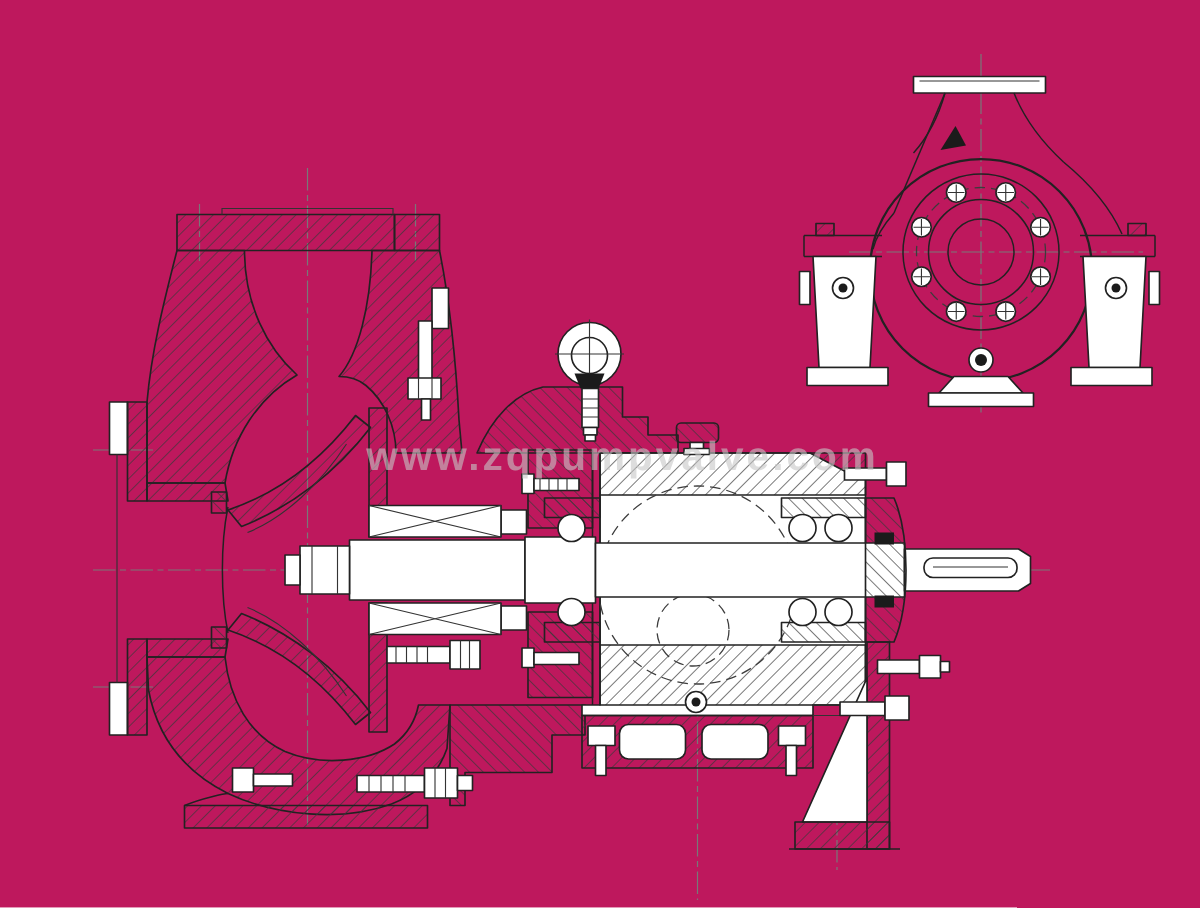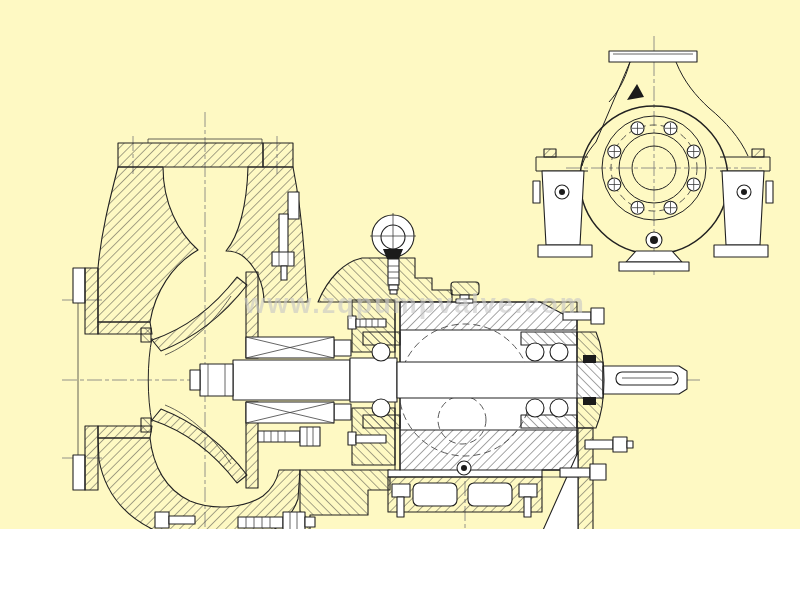--- a/index.html
+++ b/index.html
@@ -1,16 +1,16 @@
 <!DOCTYPE html>
 <html><head>
 <meta charset="utf-8">
 <style>
   html,body{margin:0;padding:0;background:#fff;}
-  .canvas{position:relative;width:800px;height:529px;background:#fef9c3;overflow:hidden;
+  .canvas{position:relative;width:800px;height:605px;background:#be185d;overflow:hidden;
           font-family:"Liberation Sans",sans-serif;}
   svg{position:absolute;left:0;top:0;}
   .ol  {fill:none;stroke:#222;stroke-width:1.5;stroke-linejoin:round;stroke-linecap:round;}
   .ol2 {fill:none;stroke:#222;stroke-width:1;stroke-linejoin:round;}
   .thin{fill:none;stroke:#333;stroke-width:.75;}
   .h1  {fill:url(#hp1);stroke:#222;stroke-width:1.1;stroke-linejoin:round;}
   .h2  {fill:url(#hp2);stroke:#222;stroke-width:1.1;stroke-linejoin:round;}
   .wht {fill:#fff;stroke:#222;stroke-width:1.1;stroke-linejoin:round;}
   .cl  {fill:none;stroke:#787878;stroke-width:.8;stroke-dasharray:15 3 4 3;}
   .dash{fill:none;stroke:#3c3c3c;stroke-width:.85;stroke-dasharray:7 4;}

